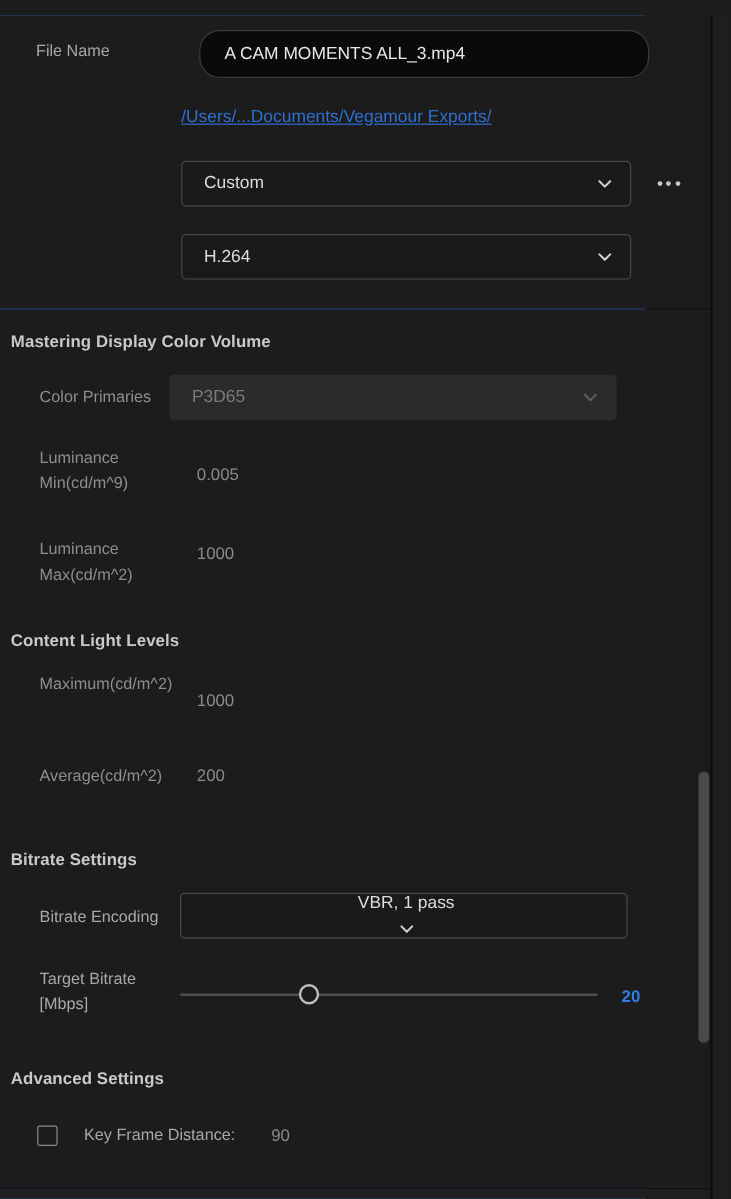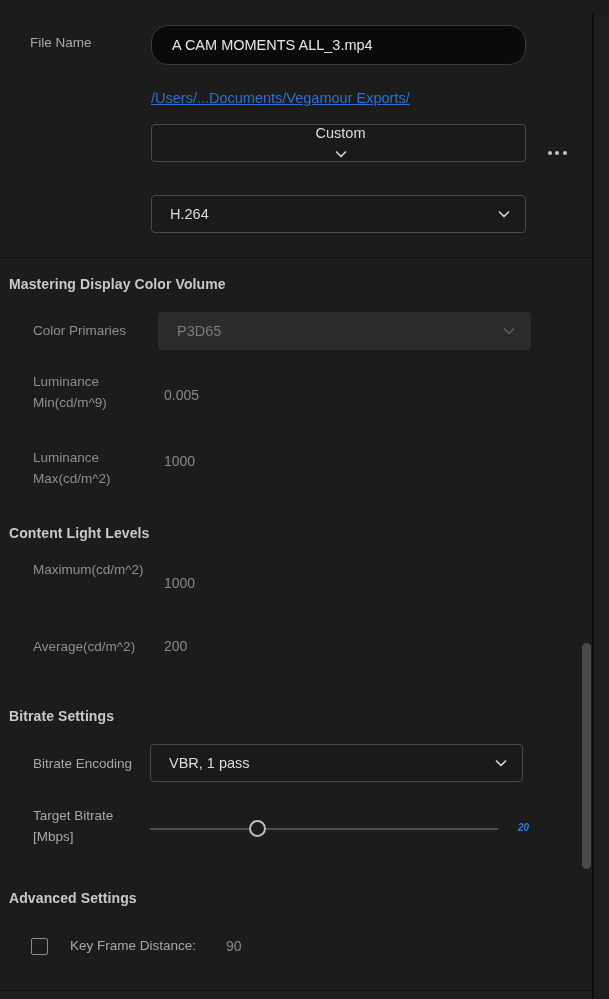--- a/index.html
+++ b/index.html
@@ -187,24 +187,23 @@
   .slider .thumb {
     position: absolute;
     width: 17px; height: 17px;
     border-radius: 50%;
     background: #1c1c1c;
     border: 2px solid #bdbdbd;
     top: 2px;
     margin-left: -8.5px;
   }
   .slider-value {
-    font-size: 10px;
+    font-size: 14px;
     font-weight: bold;
     color: #2f7de0;
-    font-style: italic;
   }
 
   
   .checkbox {
     width: 17px; height: 17px;
     border: 1.5px solid #8c8c8c;
     border-radius: 2px;
     background: transparent;
     cursor: pointer;
     flex: 0 0 auto;
@@ -231,27 +230,27 @@
 </head>
 <body>
 
 <div class="panel">
 
   <div class="top-block">
 
     <div class="row" style="left:30px; top:20px;">
       <span class="label" style="width:120px;">File Name</span>
     </div>
-    <div class="text-input" style="position:absolute; left:151px; top:12px;border-radius:17px;">
+    <div class="text-input" style="position:absolute; left:166px; top:12px;border-radius:17px;">
       <span>A CAM MOMENTS ALL_3.mp4</span>
     </div>
 
     <a class="link" style="position:absolute; left:151px; top:77px;">/Users/...Documents/Vegamour Exports/</a>
 
-    <div class="select" style="position:absolute; left:151px; top:111px; width:375px;flex-direction:column;">
+    <div class="select" style="position:absolute; left:151px; top:121px; width:375px;">
       <span class="val">Custom</span>
       <span class="chev">
         <svg viewBox="0 0 14 14" width="14" height="14">
           <path d="M2.5 5 L7 9.5 L11.5 5" fill="none" stroke="#d2d2d2" stroke-width="1.7" stroke-linecap="round" stroke-linejoin="round"></path>
         </svg>
       </span>
     </div>
     <div class="more-btn" style="position:absolute; left:544px; top:129px;">
       <i></i>
       <i></i>
@@ -270,21 +269,21 @@
 
   <div class="divider-h divider-top"></div>
 
   <div class="scroll-area">
 
     <div class="section-head" style="left:9px; top:18px;">Mastering Display Color Volume</div>
 
     <div class="row" style="left:33px; top:63px;">
       <span class="label dim" style="width:110px;">Color Primaries</span>
     </div>
-    <div class="select disabled" style="position:absolute; left:158px; top:54px; width:373px;">
+    <div class="select disabled" style="position:absolute; left:141px; top:54px; width:373px;">
       <span class="val">P3D65</span>
       <span class="chev">
         <svg viewBox="0 0 14 14" width="14" height="14">
           <path d="M2.5 5 L7 9.5 L11.5 5" fill="none" stroke="#9a9a9a" stroke-width="1.7" stroke-linecap="round" stroke-linejoin="round"></path>
         </svg>
       </span>
     </div>
 
     <div class="row" style="left:33px; top:114px;">
       <span class="label dim wrap">Luminance Min(cd/m^9)</span>
@@ -306,21 +305,21 @@
     <div class="row" style="left:33px; top:379px;">
       <span class="label dim" style="width:125px;">Average(cd/m^2)</span>
     </div>
     <span class="ro-val" style="position:absolute; left:164px; top:380px;">200</span>
 
     <div class="section-head" style="left:9px; top:450px;">Bitrate Settings</div>
 
     <div class="row" style="left:33px; top:496px;">
       <span class="label" style="width:112px;">Bitrate Encoding</span>
     </div>
-    <div class="select" style="position:absolute; left:150px; top:486px; width:373px;">
+    <div class="select" style="position:absolute; left:150px; top:486px; width:373px;flex-direction:column;">
       <span class="val">VBR, 1 pass</span>
       <span class="chev">
         <svg viewBox="0 0 14 14" width="14" height="14">
           <path d="M2.5 5 L7 9.5 L11.5 5" fill="none" stroke="#d2d2d2" stroke-width="1.7" stroke-linecap="round" stroke-linejoin="round"></path>
         </svg>
       </span>
     </div>
 
     <div class="row" style="left:33px; top:548px;">
       <span class="label wrap">Target Bitrate [Mbps]</span>

